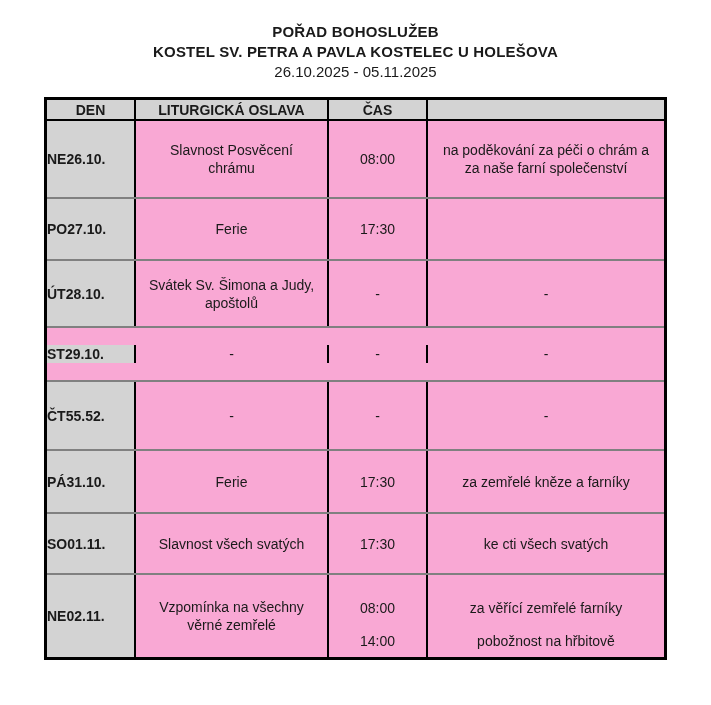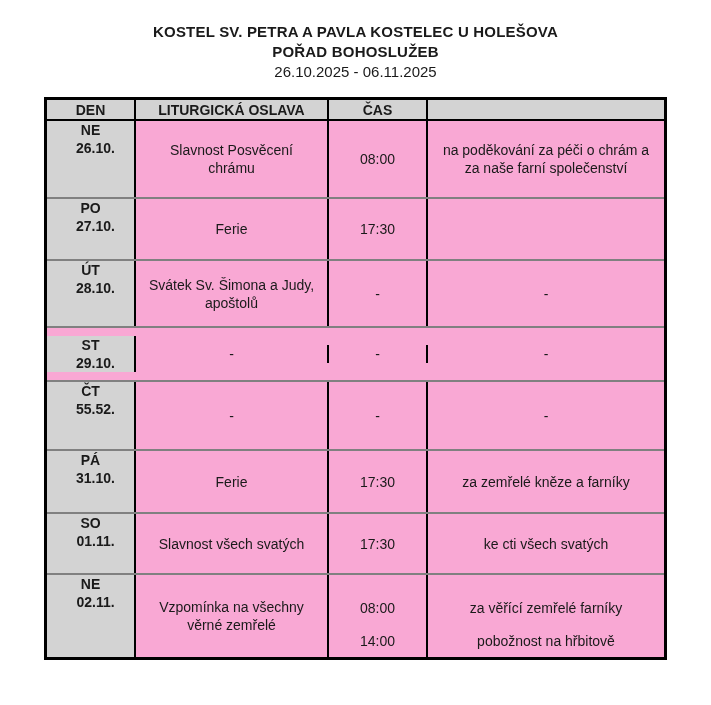--- a/index.html
+++ b/index.html
@@ -22,35 +22,35 @@
 
   .cell { display: flex; align-items: center; justify-content: center;
     text-align: center; font-size: 14px; line-height: 18px; white-space: pre-line; }
   .c1 { width: 89px;  border-right: 2px solid #000; flex-shrink: 0; }
   .c2 { width: 193px; border-right: 2px solid #000; flex-shrink: 0; }
   .c3 { width: 99px;  border-right: 2px solid #000; flex-shrink: 0; }
   .c4 { flex: 1; }
   .hc { font-weight: bold; font-size: 14px; }
 
   .daycell { background: #d3d3d3; justify-content: flex-start; 
-    font-weight: bold; white-space: nowrap; flex-direction: column; }
-  .daycell .date { margin-left: 10px; }
+    font-weight: bold; white-space: nowrap; }
+  .daycell .date { }
 
   .split { flex-direction: column; align-items: center;
     justify-content: space-between; padding: 24px 0 7px 0; }
 </style>
 </head>
 <body>
 
 <div class="page">
 
   <div class="doc-header">
+    <div class="title-line">POŘAD BOHOSLUŽEB</div>
     <div class="title-line">KOSTEL SV. PETRA A PAVLA KOSTELEC U HOLEŠOVA</div>
-    <div class="title-line">POŘAD BOHOSLUŽEB</div>
-    <div class="date-line">26.10.2025 - 06.11.2025</div>
+    <div class="date-line">26.10.2025 - 05.11.2025</div>
   </div>
 
   <div class="tbl">
 
     <div class="row hrow">
       <div class="cell c1 hc">DEN</div>
       <div class="cell c2 hc">LITURGICKÁ OSLAVA</div>
       <div class="cell c3 hc">ČAS</div>
     </div>
 

